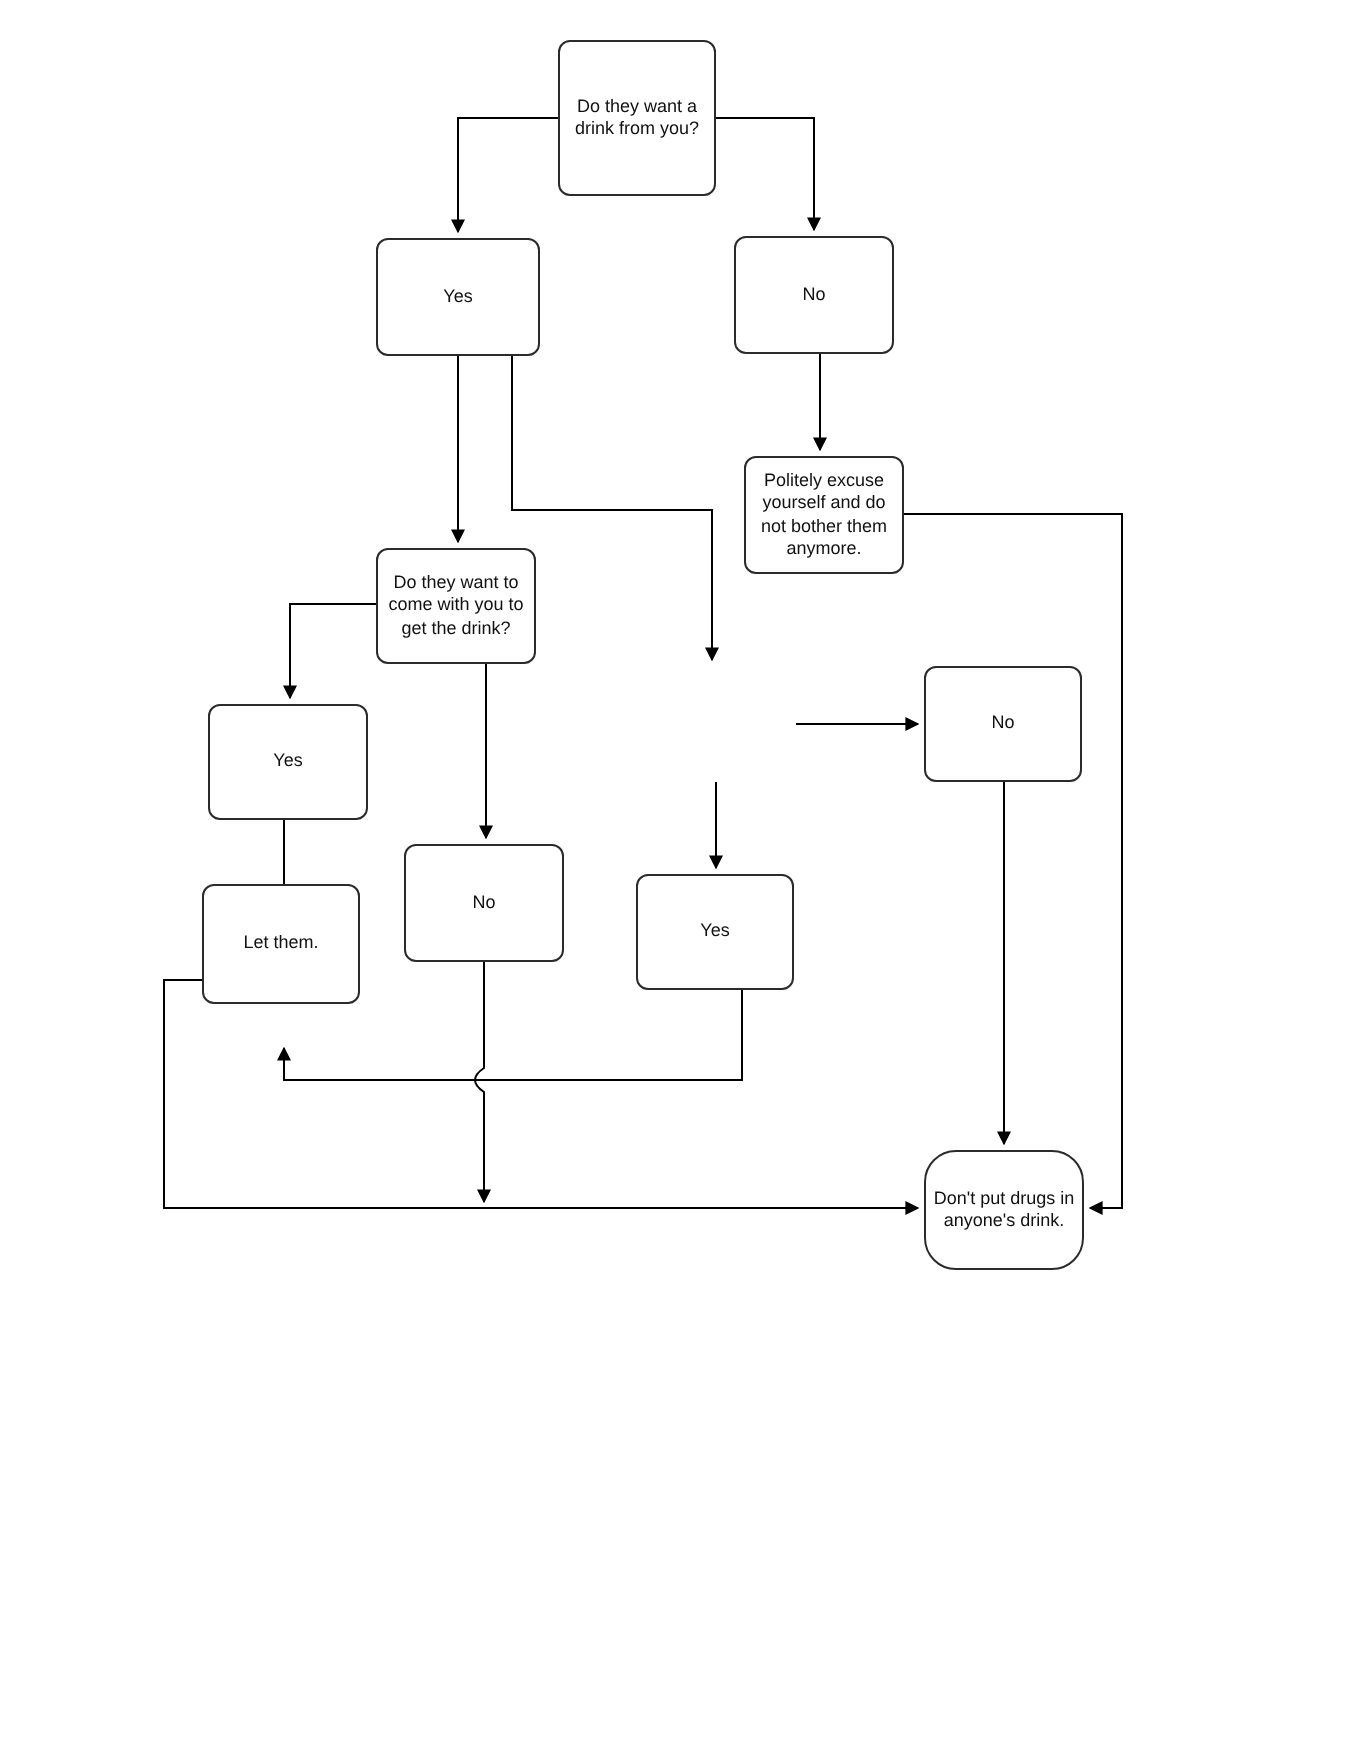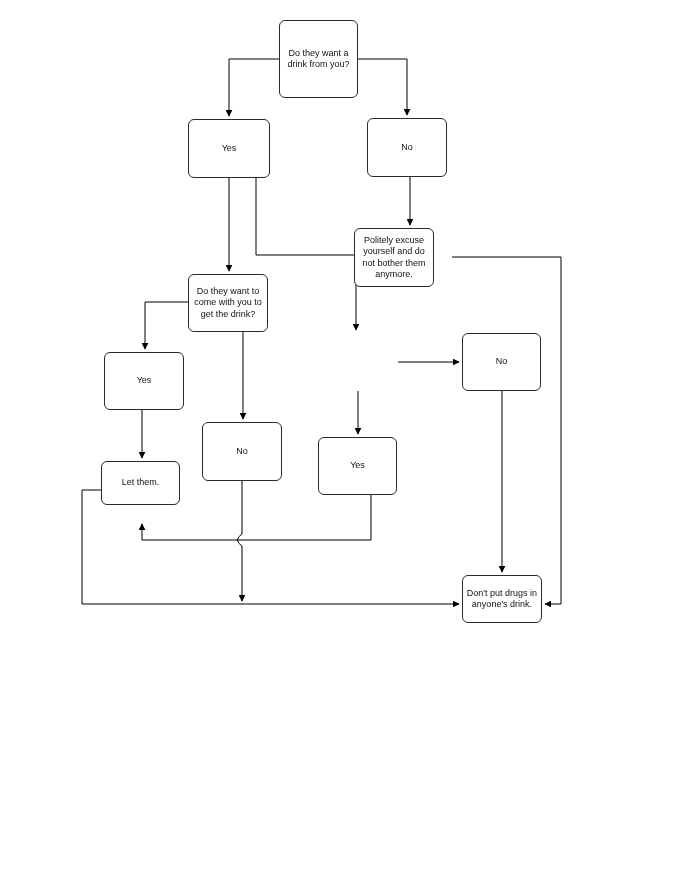--- a/index.html
+++ b/index.html
@@ -33,29 +33,29 @@
     text-align: center;
     font-size: 9px;
     line-height: 1.25;
     color: #111111;
     padding: 5px 3px;
   }
   
   .n-drink_question      { left: 279px; top: 20px;  width: 79px; height: 78px; }
   .n-yes_main            { left: 188px; top: 119px; width: 82px; height: 59px; }
   .n-no_main             { left: 367px; top: 118px; width: 80px; height: 59px; }
-  .n-politely_excuse     { left: 354px; top: 228px; width: 80px; height: 59px; }
+  .n-politely_excuse     { left: 372px; top: 228px; width: 80px; height: 59px; }
   .n-come_with_question  { left: 188px; top: 274px; width: 80px; height: 58px; align-items: center; }
   .n-make_drink_question { left: 318px; top: 333px; width: 80px; height: 58px; }
   .n-no_make             { left: 462px; top: 333px; width: 79px; height: 58px; }
   .n-yes_come            { left: 104px; top: 352px; width: 80px; height: 58px; }
   .n-no_come             { left: 202px; top: 422px; width: 80px; height: 59px; }
   .n-yes_make            { left: 318px; top: 437px; width: 79px; height: 58px; }
-  .n-let_them            { left: 101px; top: 461px; width: 79px; height: 44px; }
-  .n-dont_drug           { left: 462px; top: 575px; width: 80px; height: 48px; }
+  .n-let_them            { left: 101px; top: 442px; width: 79px; height: 60px; }
+  .n-dont_drug           { left: 462px; top: 575px; width: 80px; height: 60px; border-radius: 16px; }
   .edge {
     fill: none;
     stroke: #000000;
     stroke-width: 1;
   }
 </style>
 </head>
 <body>
 
 <div id="canvas">

